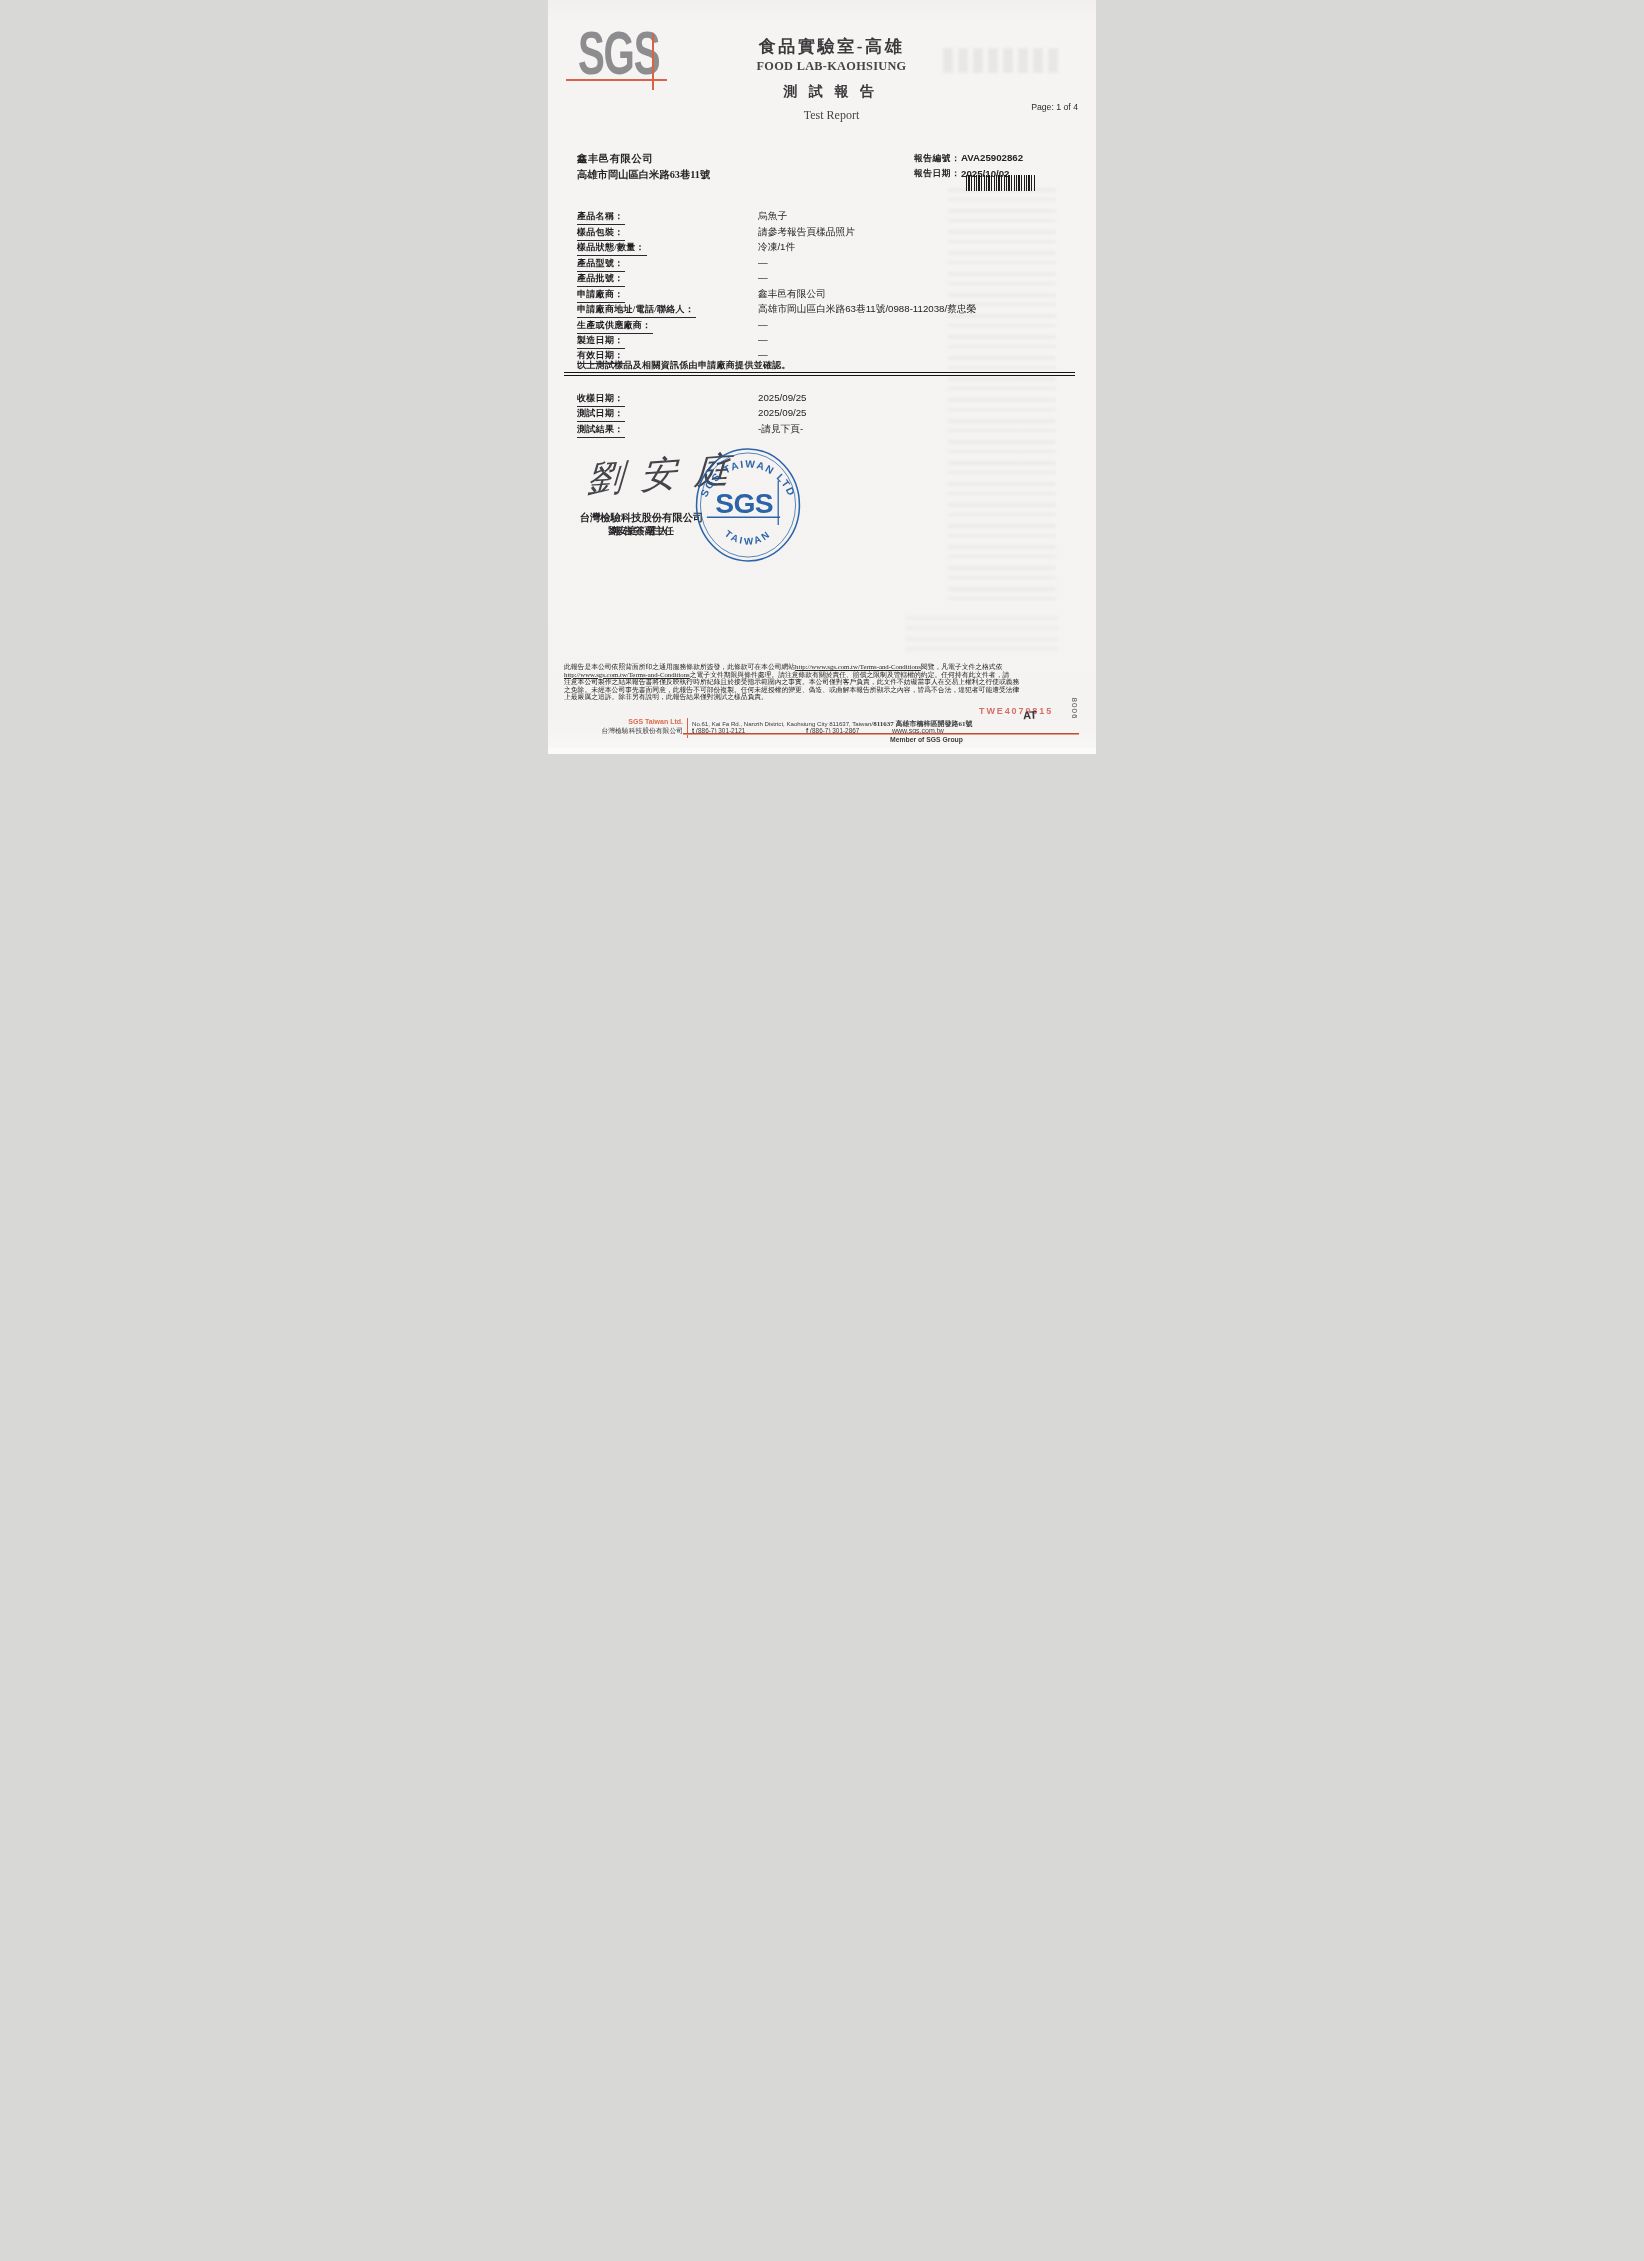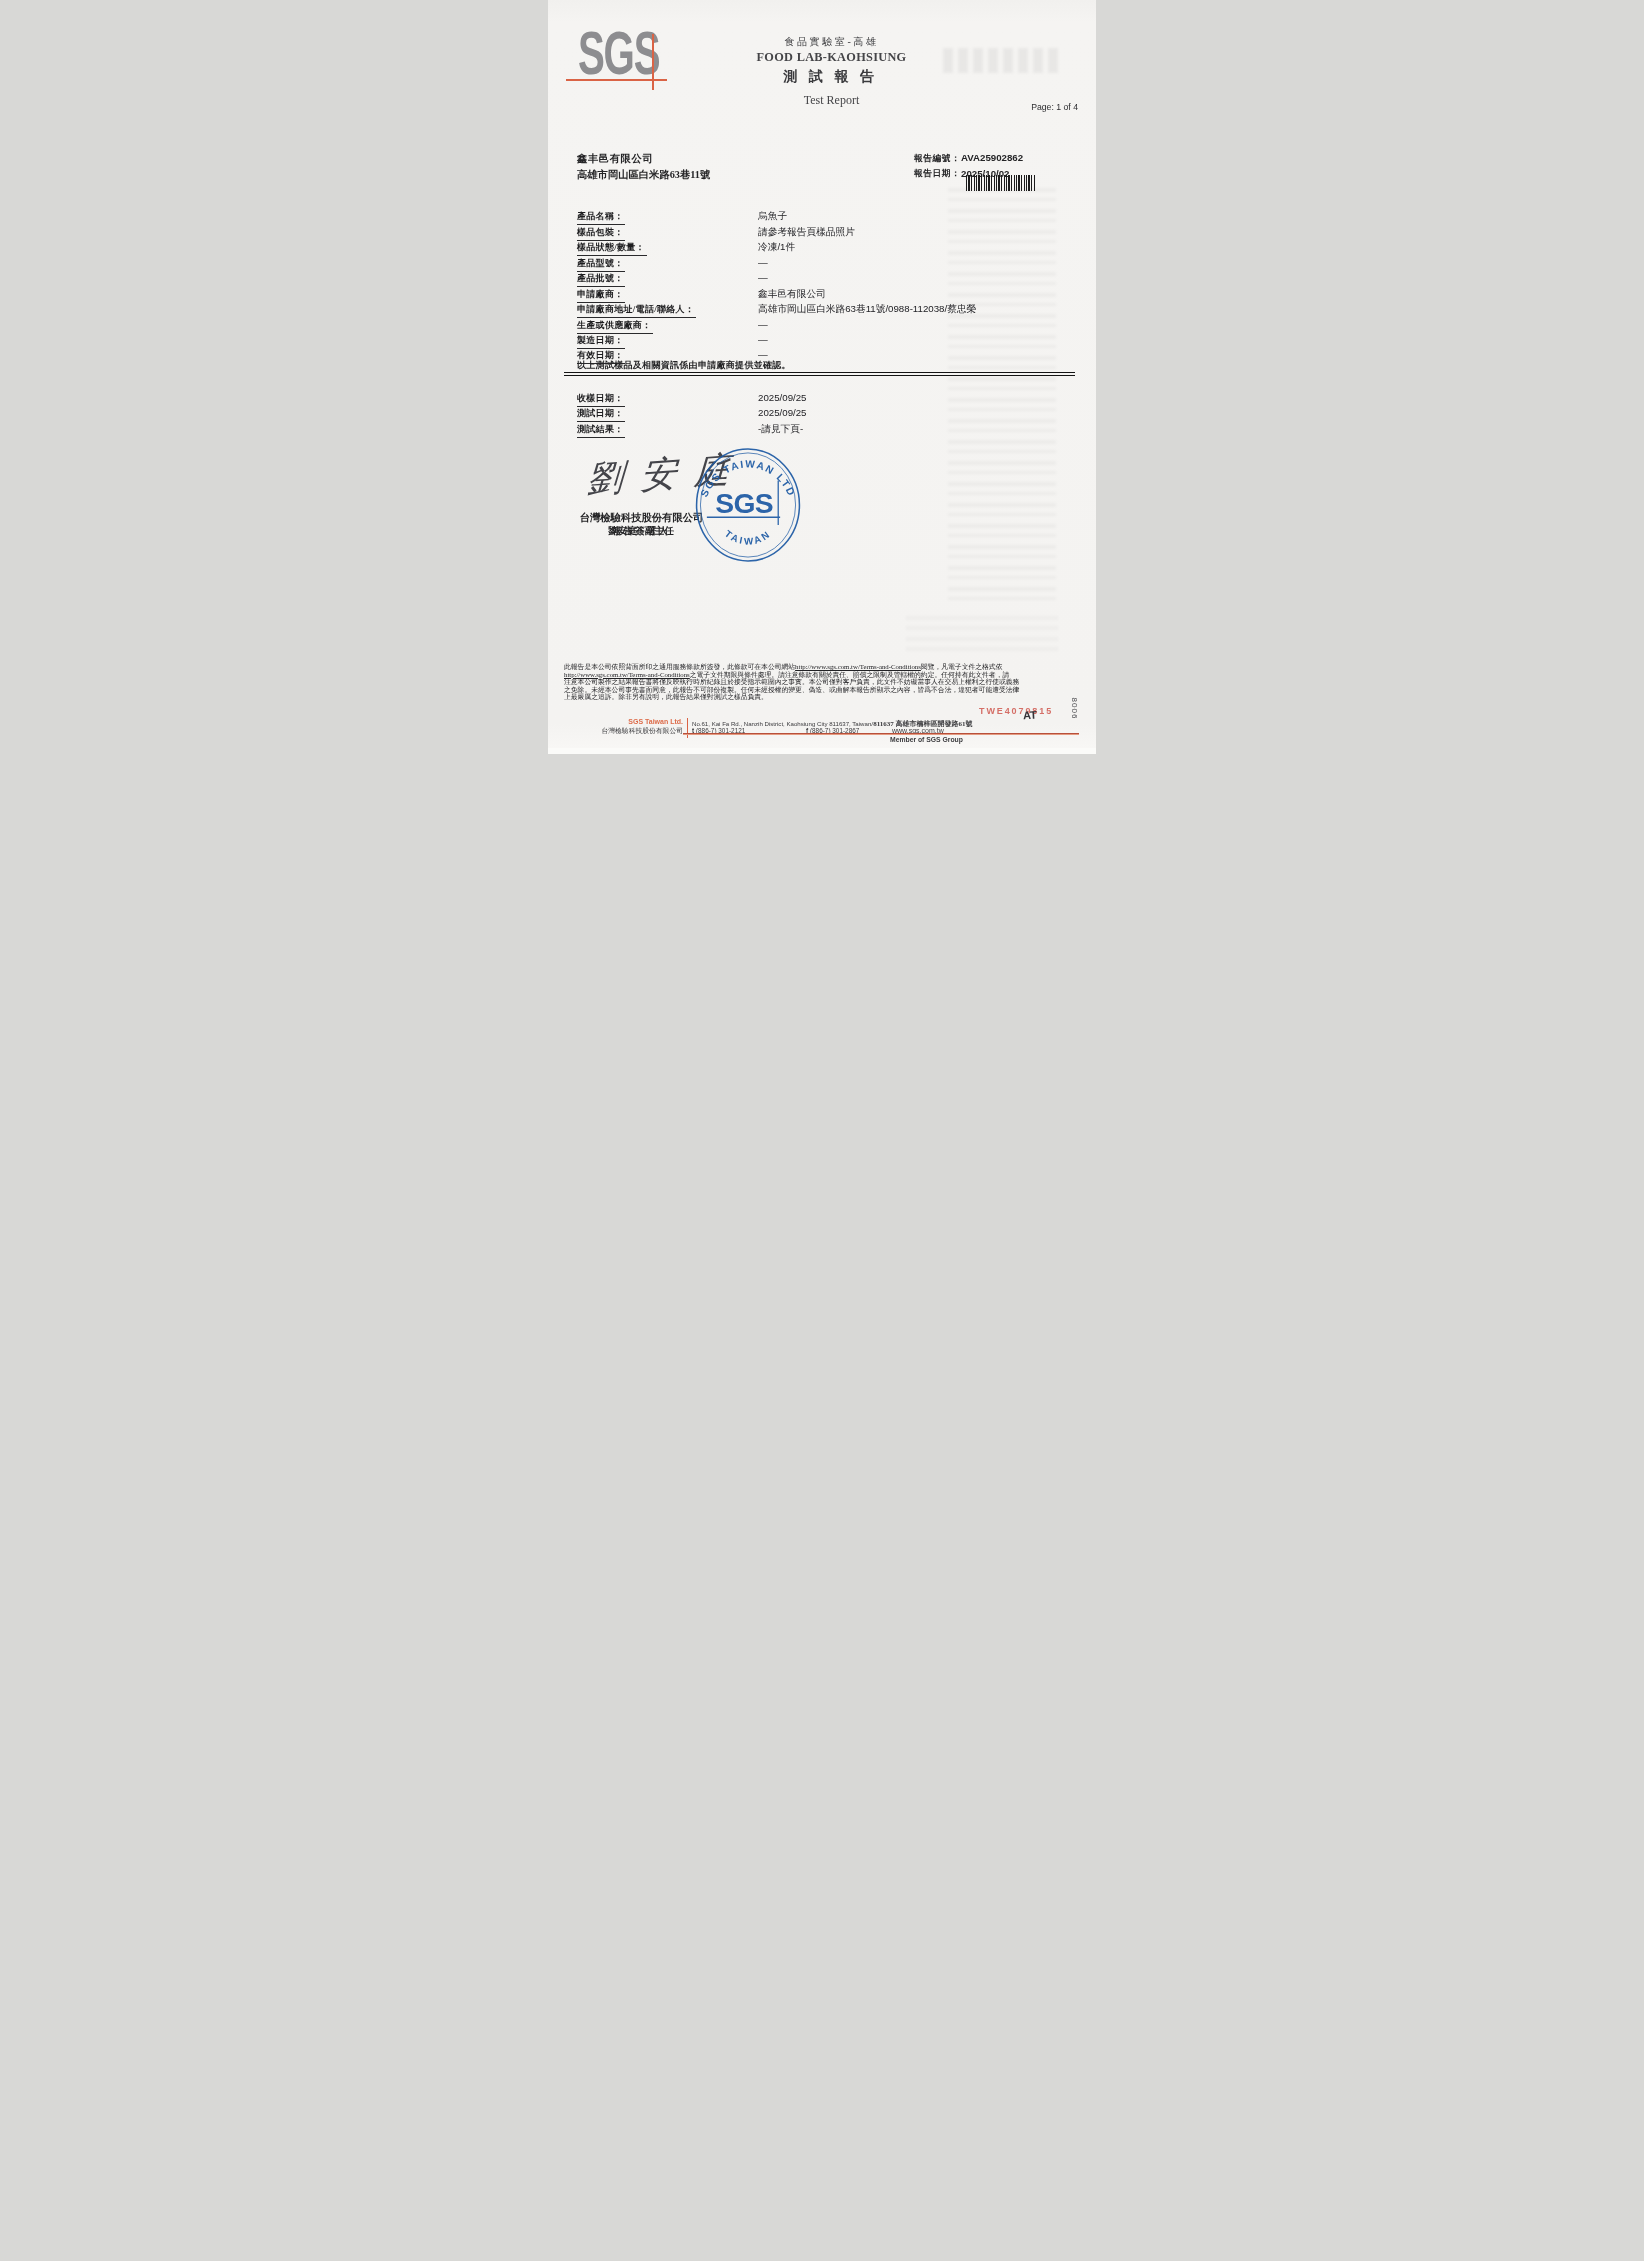--- a/index.html
+++ b/index.html
@@ -12,23 +12,23 @@
   .abs{position:absolute;}
   
   .logo-text{
     left:30px; top:26px; font-family:"Liberation Sans",sans-serif;
     font-weight:800; font-size:61px; line-height:55px; color:#8d8d90;
     letter-spacing:-1.9px; transform:scaleX(.66); transform-origin:left top;
   }
   .logo-hline{left:18px; top:79px; width:101px; height:1.9px; background:#da6345;}
   .logo-vline{left:104px; top:34px; width:1.6px; height:56px; background:#da6345;}
   .title-block{left:187px; top:35px; width:193px; text-align:center; font-family:"Liberation Serif",serif; color:#3a3a3d;}
-  .title-zh{font-size:10px; font-weight:400; letter-spacing:2.6px;}
+  .title-zh{font-size:17px; font-weight:700; letter-spacing:2.6px;}
   .title-en{font-size:12.3px; font-weight:700; letter-spacing:0.3px; margin-top:1px; color:#454548;}
-  .report-zh{font-size:14px; font-weight:600; letter-spacing:11.6px; margin-top:3px; margin-left:5.8px;}
+  .report-zh{font-size:14px; font-weight:600; letter-spacing:11.6px; margin-top:9px; margin-left:5.8px;}
   .report-en{font-size:12px; font-weight:400; margin-top:7px; color:#454548;}
   .page-label{right:18px; top:102px; font-size:8.7px; color:#2d2d30;}
   
   .applicant-name{left:29px; top:152px; font-size:10.3px; font-weight:700; font-family:"Liberation Serif",serif; letter-spacing:0.6px;}
   .applicant-address{left:29px; top:168px; font-size:10.3px; font-weight:700; font-family:"Liberation Serif",serif;}
   .meta-label{font-size:8.7px; font-weight:700; font-family:"Liberation Serif",serif; letter-spacing:0.6px;}
   .meta-value{font-size:9.7px; font-weight:700; font-family:"Liberation Sans",sans-serif;}
   .barcode{
     left:418px; top:175px; width:70px; height:15.5px;
     background:repeating-linear-gradient(90deg,

